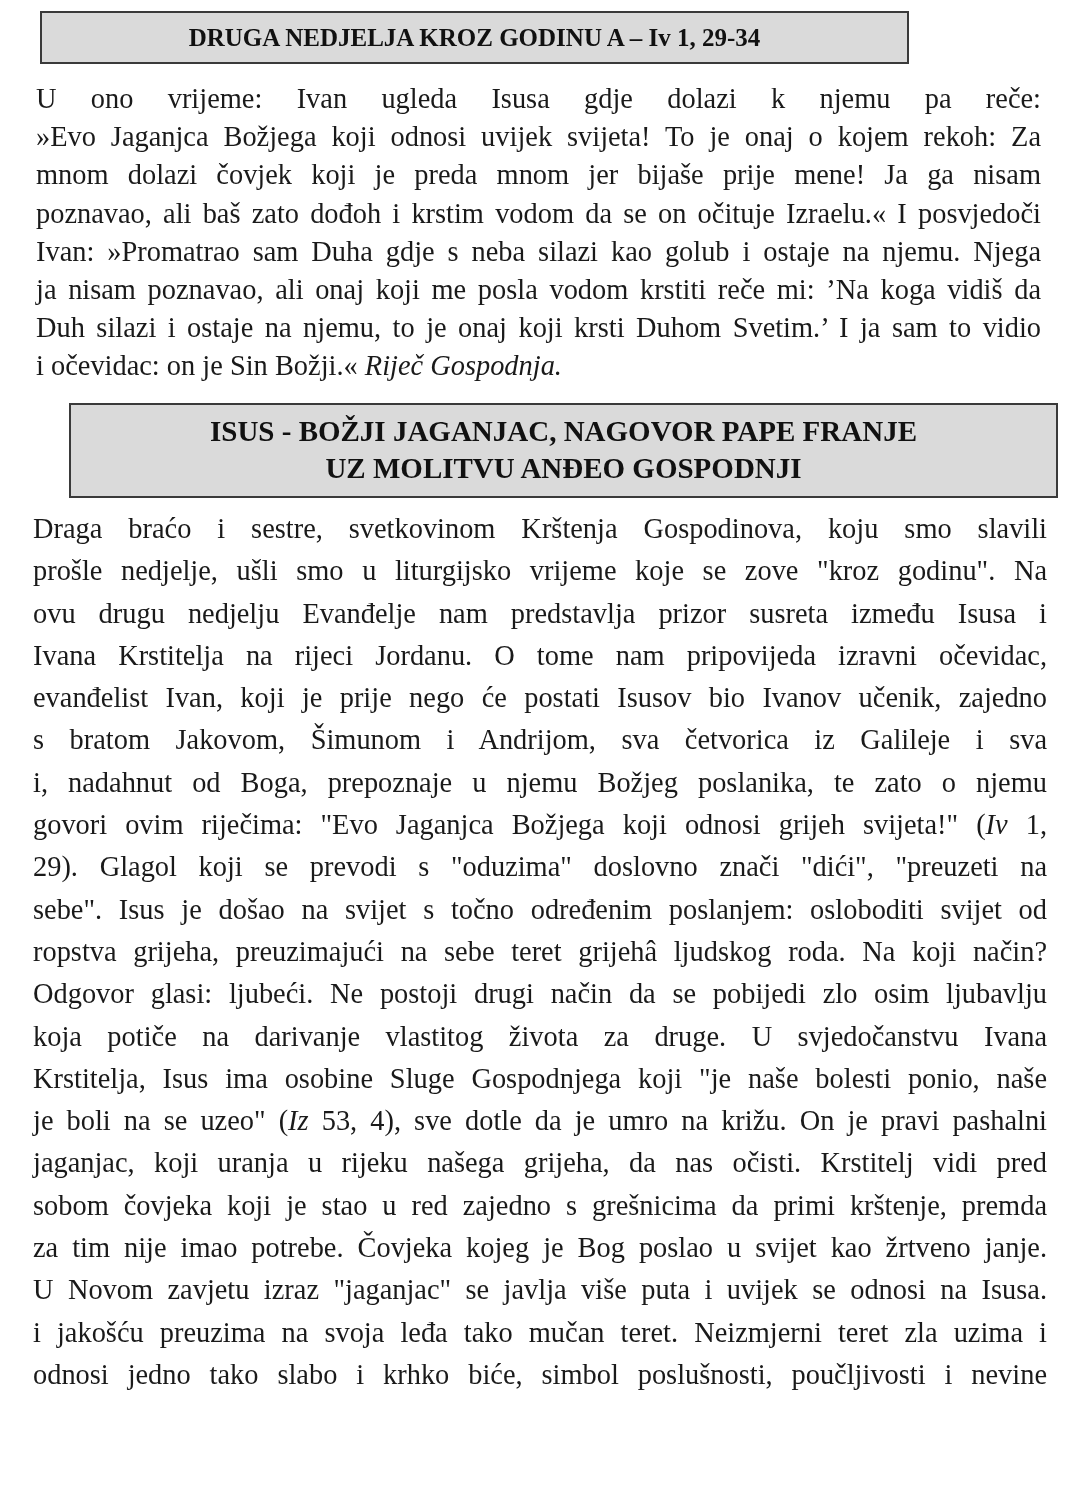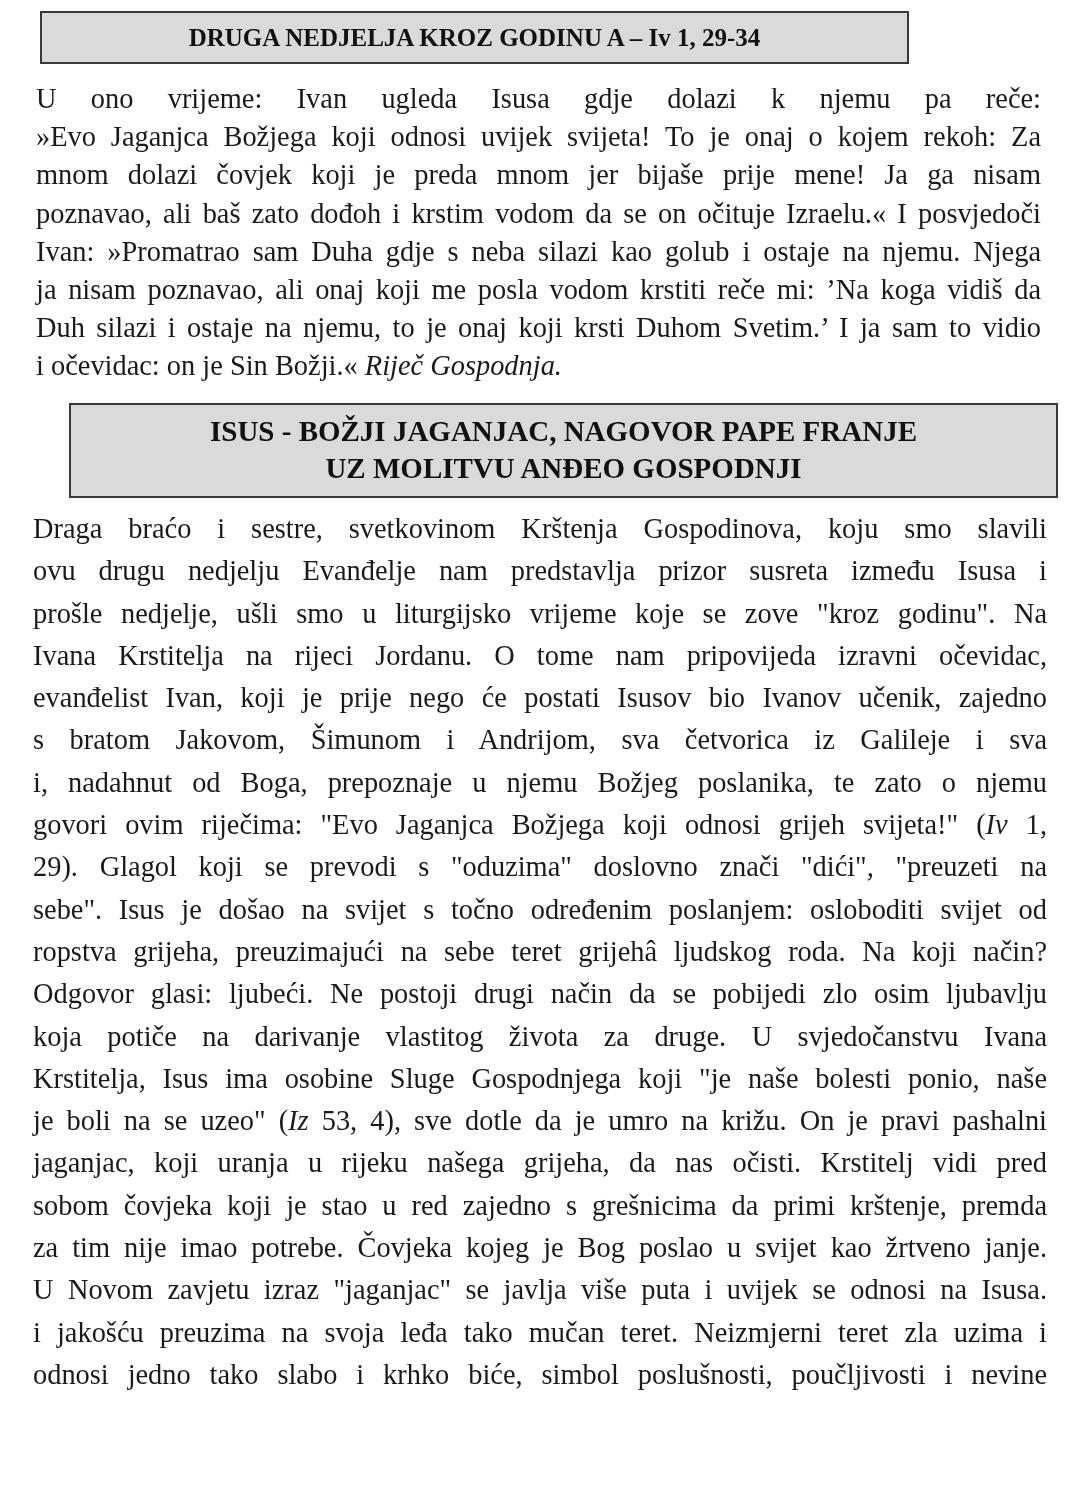--- a/index.html
+++ b/index.html
@@ -49,22 +49,22 @@
   <span class="line last"><span>i očevidac: on je Sin Božji.« </span><em>Riječ Gospodnja.</em></span>
 </div>
 
 <div id="box2" class="title-box">
   <div>ISUS - BOŽJI JAGANJAC, NAGOVOR PAPE FRANJE</div>
   <div>UZ MOLITVU ANĐEO GOSPODNJI</div>
 </div>
 
 <div id="p2" class="para">
   <span class="line">Draga braćo i sestre, svetkovinom Krštenja Gospodinova, koju smo slavili</span>
+  <span class="line">prošle nedjelje, ušli smo u liturgijsko vrijeme koje se zove "kroz godinu". Na</span>
   <span class="line">ovu drugu nedjelju Evanđelje nam predstavlja prizor susreta između Isusa i</span>
-  <span class="line">prošle nedjelje, ušli smo u liturgijsko vrijeme koje se zove "kroz godinu". Na</span>
   <span class="line">Ivana Krstitelja na rijeci Jordanu. O tome nam pripovijeda izravni očevidac,</span>
   <span class="line">evanđelist Ivan, koji je prije nego će postati Isusov bio Ivanov učenik, zajedno</span>
   <span class="line">s bratom Jakovom, Šimunom i Andrijom, sva četvorica iz Galileje i sva</span>
   <span class="line">i, nadahnut od Boga, prepoznaje u njemu Božjeg poslanika, te zato o njemu</span>
   <span class="line"><span>govori ovim riječima: "Evo Jaganjca Božjega koji odnosi grijeh svijeta!" (</span><em>Iv</em><span> 1,</span></span>
   <span class="line">29). Glagol koji se prevodi s "oduzima" doslovno znači "dići", "preuzeti na</span>
   <span class="line">sebe". Isus je došao na svijet s točno određenim poslanjem: osloboditi svijet od</span>
   <span class="line">ropstva grijeha, preuzimajući na sebe teret grijehâ ljudskog roda. Na koji način?</span>
   <span class="line">Odgovor glasi: ljubeći. Ne postoji drugi način da se pobijedi zlo osim ljubavlju</span>
   <span class="line">koja potiče na darivanje vlastitog života za druge. U svjedočanstvu Ivana</span>

